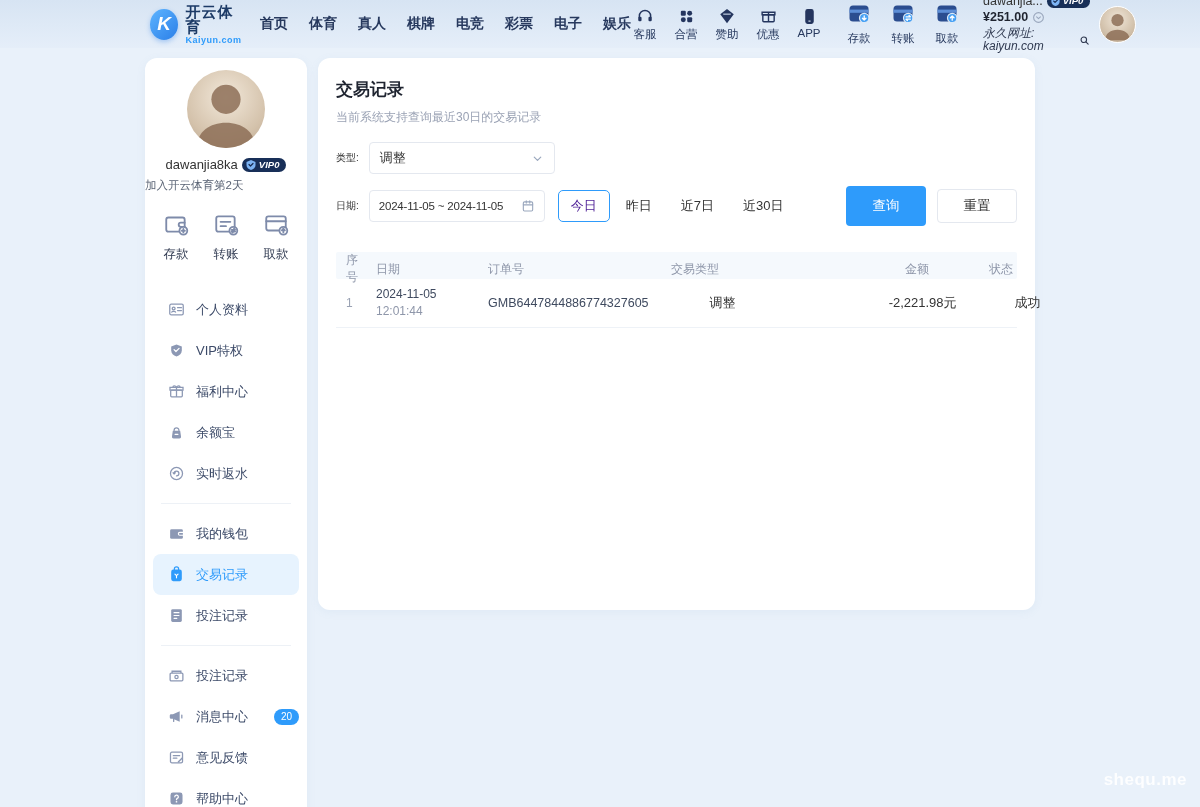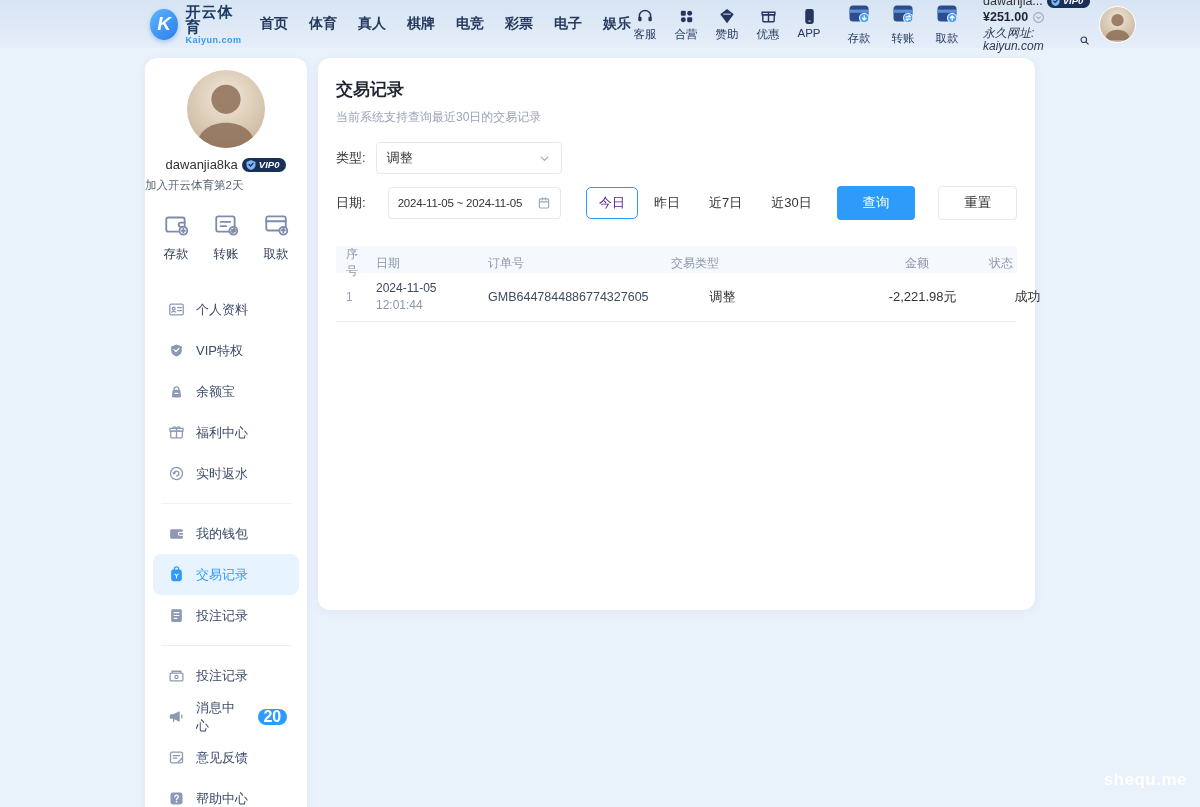--- a/index.html
+++ b/index.html
@@ -91,52 +91,52 @@
   .sb-item {
     height:41px; display:flex; align-items:center; gap:11px;
     padding-left:15px; border-radius:8px; cursor:pointer;
     font-size:13px; color:#3c4a68;
   }
   .sb-item .glyph { color:#8c98b4; display:flex; }
   .sb-item.active { background:#e7f3fe; color:#2e9bfb; }
   .sb-item.active .glyph { color:#2e9bfb; }
   .sb-divider { height:1px; background:#edf1f6; margin:9px 8px; }
   .count-badge {
-    margin-left:auto; margin-right:12px;
-    background:#2e9bfb; color:#fff; font-size:16px; font-weight:bold;
+    margin-left:auto; 
+    background:#2e9bfb; color:#fff; font-size:10px; font-weight:normal;
     min-width:25px; height:16px; border-radius:9px;
     display:flex; align-items:center; justify-content:center; padding:0 6px;
   }
 
   
   .m-title { font-size:17px; font-weight:bold; color:#1f2430; }
   .m-subtitle { font-size:12px; color:#9aa2b4; margin-top:8px; }
 
   .filter-row { display:flex; align-items:center; margin-top:16px; }
-  .f-label { font-size:13px; color:#333; margin-right:10px; white-space:nowrap; }
+  .f-label { font-size:10px; color:#333; margin-right:10px; white-space:nowrap; }
   .select-box, .date-box {
     height:32px; border:1px solid #e4e8ef; border-radius:4px; background:#fff;
     display:flex; align-items:center; cursor:pointer;
   }
   .select-box { width:186px; justify-content:space-between; padding:0 10px; }
   .select-value { font-size:13px; color:#333; }
   .date-box { width:176px; justify-content:space-between; padding:0 9px; }
   .date-value { font-size:11.5px; color:#333; letter-spacing:-.2px; }
   .glyph-gray { color:#9aa7bd; display:flex; }
 
   .range-group { display:flex; align-items:center; gap:3px; margin-left:13px; }
   .range-btn {
     height:32px; padding:0 12px; border-radius:5px; background:#fff;
     border:1px solid transparent; font-size:13px; color:#333;
     display:flex; align-items:center; cursor:pointer; white-space:nowrap;
   }
   .range-btn.active { border-color:#2e9bfb; color:#4c1d95; }
 
   .btn-query {
-    margin-left:auto; width:80px; height:34px; border-radius:4px; border:none;
+    margin-left:auto; width:80px; height:40px; border-radius:4px; border:none;
     background:#2e9bfb; color:#fff; font-size:13.5px; cursor:pointer;
     font-family:inherit;
   }
   .btn-reset {
     margin-left:11px; width:80px; height:34px; border-radius:4px;
     background:#fff; border:1px solid #e4e8ef; color:#333; font-size:13.5px;
     cursor:pointer; font-family:inherit;
   }
 
   .table { margin-top:26px; }
@@ -395,38 +395,38 @@
         <span class="glyph">
           <svg viewBox="0 0 24 24" width="17" height="17" fill="none" stroke="currentColor" stroke-width="1.8" stroke-linecap="round" stroke-linejoin="round">
               <path d="M12 3.5 19.5 6.3v5.2c0 4.6-3 7.3-7.5 9-4.5-1.7-7.5-4.4-7.5-9V6.3z" fill="currentColor" stroke="none"></path>
               <path d="M8.6 10.8l2.6 2.6 4.4-4.4" stroke="#fff"></path>
             </svg>
         </span>
         <span>VIP特权</span>
       </div>
       <div class="sb-item">
         <span class="glyph">
-          <svg viewBox="0 0 24 24" width="17" height="17" fill="none" stroke="currentColor" stroke-width="1.8" stroke-linecap="round">
-              <path d="M6.8 9.5h10.4l1.2 8a2.4 2.4 0 0 1-2.4 2.8H8a2.4 2.4 0 0 1-2.4-2.8z" fill="currentColor" stroke="none"></path>
-              <path d="M8.6 9c0-4.6 6.8-4.6 6.8 0"></path>
-              <path d="M10 14.5h4" stroke="#fff"></path>
-            </svg>
-        </span>
-        <span>余额宝</span>
-      </div>
-      <div class="sb-item">
-        <span class="glyph">
           <svg viewBox="0 0 24 24" width="17" height="17" fill="none" stroke="currentColor" stroke-width="1.8">
               <rect x="3.8" y="10" width="16.4" height="9.5" rx="1.4"></rect>
               <path d="M2.8 6.2h18.4V10H2.8z"></path>
               <path d="M12 6.2v13.3"></path>
               <path d="M12 6.2C10.6 3.2 6.4 3.4 7.3 6.2m4.7 0c1.4-3 5.6-2.8 4.7 0"></path>
             </svg>
         </span>
         <span>福利中心</span>
+      </div>
+      <div class="sb-item">
+        <span class="glyph">
+          <svg viewBox="0 0 24 24" width="17" height="17" fill="none" stroke="currentColor" stroke-width="1.8" stroke-linecap="round">
+              <path d="M6.8 9.5h10.4l1.2 8a2.4 2.4 0 0 1-2.4 2.8H8a2.4 2.4 0 0 1-2.4-2.8z" fill="currentColor" stroke="none"></path>
+              <path d="M8.6 9c0-4.6 6.8-4.6 6.8 0"></path>
+              <path d="M10 14.5h4" stroke="#fff"></path>
+            </svg>
+        </span>
+        <span>余额宝</span>
       </div>
       <div class="sb-item">
         <span class="glyph">
           <svg viewBox="0 0 24 24" width="17" height="17" fill="none" stroke="currentColor" stroke-width="1.8" stroke-linecap="round" stroke-linejoin="round">
               <circle cx="12" cy="12" r="8.5"></circle>
               <path d="M8.6 12a3.4 3.4 0 1 1 3.4 3.4"></path>
               <path d="M8.6 12.6 7.2 11m1.4 1.6L10.2 11"></path>
             </svg>
         </span>
         <span>实时返水</span>
@@ -517,21 +517,21 @@
       <div class="select-box">
         <span class="select-value">调整</span>
         <span class="glyph-gray">
           <svg viewBox="0 0 24 24" width="13" height="13" fill="none" stroke="currentColor" stroke-width="2.2" stroke-linecap="round" stroke-linejoin="round">
               <path d="M6 9.5l6 6 6-6"></path>
             </svg>
         </span>
       </div>
     </div>
 
-    <div class="filter-row" style="margin-top:12px;gap:12px;">
+    <div class="filter-row" style="margin-top:12px;">
       <span class="f-label">日期:</span>
       <div class="date-box">
         <span class="date-value">2024-11-05  ~  2024-11-05</span>
         <span class="glyph-gray">
           <svg viewBox="0 0 24 24" width="14" height="14" fill="none" stroke="currentColor" stroke-width="1.9" stroke-linecap="round">
               <rect x="4" y="5" width="16" height="15.5" rx="2"></rect>
               <path d="M4 10h16M9 3v4M15 3v4"></path>
             </svg>
         </span>
       </div>

